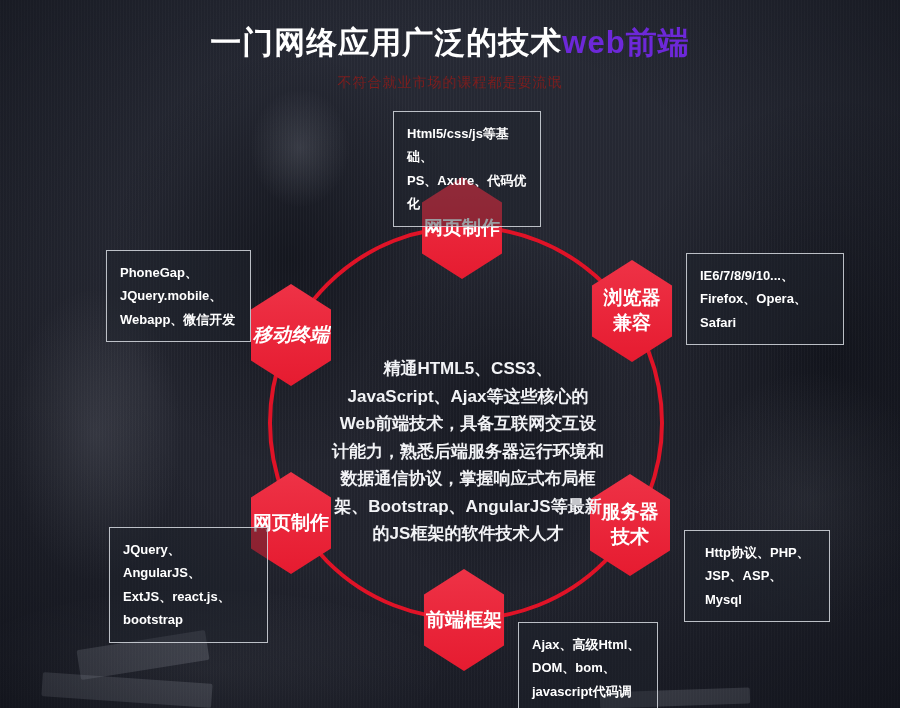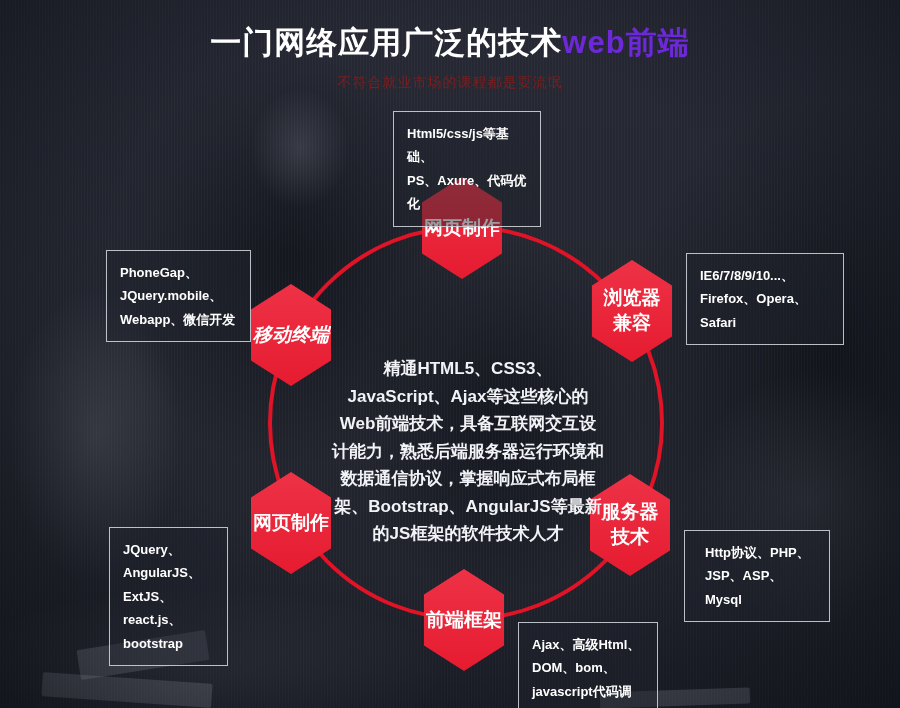--- a/index.html
+++ b/index.html
@@ -60,21 +60,21 @@
   
   .box { position:absolute; z-index:4; padding:10px 13px;
     border:1px solid rgba(228,231,238,.8); border-radius:0;
     background:rgba(32,35,45,.45);
     font-size:13px; font-weight:600; color:#fff; line-height:1.8;
     white-space:pre-line; }
   .box-top          { left:393px; top:111px; width:148px; }
   .box-right-top    { left:686px; top:253px; width:158px; }
   .box-right-bottom { left:684px; top:530px; width:146px;padding-left:20px; }
   .box-bottom       { left:518px; top:622px; width:140px; }
-  .box-left-bottom  { left:109px; top:527px; width:119px; }
+  .box-left-bottom  { left:109px; top:527px; width:159px; }
   .box-left-top     { left:106px; top:250px; width:145px; }
 </style>
 </head>
 <body>
 
 <div class="photo">
   <div class="ph s1"></div>
   <div class="ph s2"></div>
   <div class="ph s3"></div>
   <div class="ph s4"></div>

